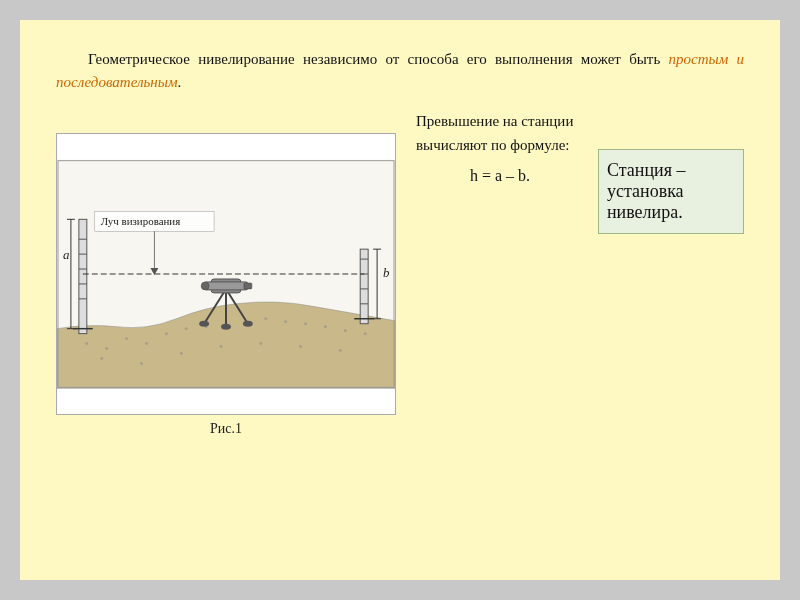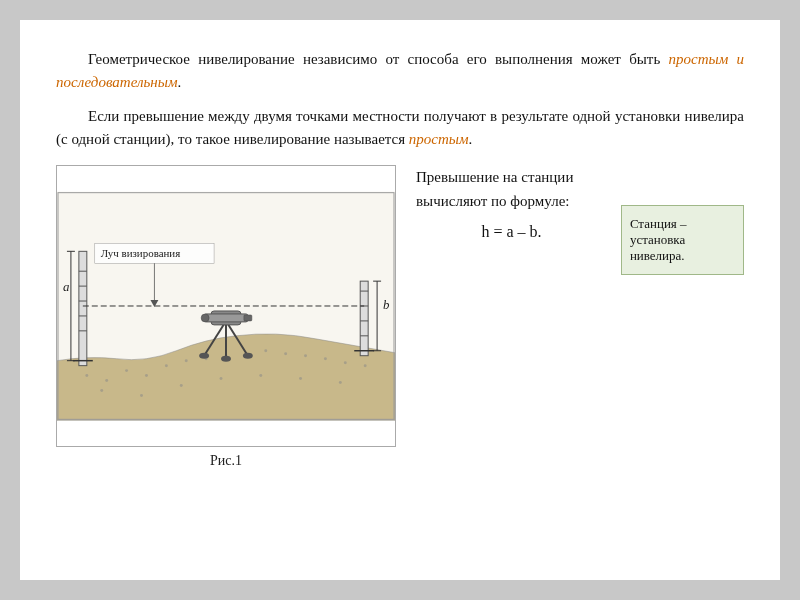--- a/index.html
+++ b/index.html
@@ -8,21 +8,21 @@
       background: #c8c8c8;
       display: flex;
       justify-content: center;
       align-items: center;
       width: 800px;
       height: 600px;
       font-family: 'Times New Roman', Times, serif;
     }
 
     .slide {
-      background: #ffffff;
+      background: #fef9c3;
       width: 760px;
       min-height: 560px;
       padding: 28px 36px 24px 36px;
       position: relative;
     }
 
     .text-block {
       font-size: 15px;
       line-height: 1.55;
       color: #111;
@@ -53,20 +53,21 @@
       align-items: center;
     }
 
     .figure-box {
       width: 340px;
       height: 282px;
       background: #fff;
       border: 1px solid #aaa;
       position: relative;
       overflow: hidden;
+      margin-top: 24px;
     }
 
     
     .figure-box svg {
       width: 100%;
       height: 100%;
     }
 
     .fig-caption {
       font-size: 14px;
@@ -92,41 +93,38 @@
       font-weight: normal;
       font-size: 16px;
       text-align: center;
       margin-top: 6px;
     }
 
     .station-box {
       background: #e8f0e0;
       border: 1px solid #a0b888;
       padding: 10px 8px;
-      font-size: 13px;
+      font-size: 18px;
       color: #111;
       margin-top: 40px;
     }
 
     .indent {
       display: inline-block;
       width: 32px;
     }
   </style>
 </head>
 <body>
 
 <div class="slide">
 
   <div class="text-block">
     <p>
       <span class="indent"></span><span>Геометрическое нивелирование независимо от способа его выполнения может быть </span><span class="italic-orange">простым и последовательным</span><span>.</span>
-    </p>
-    <p>
-      <span class="indent"></span><span>Если превышение между двумя точками местности получают в результате одной установки нивелира (с одной станции), то такое нивелирование называется </span><span class="italic-orange">простым</span><span>.</span>
     </p>
   </div>
 
   <div class="content-area">
 
     <div class="figure-area">
       <div class="figure-box">
         <svg viewBox="0 0 340 230" xmlns="http://www.w3.org/2000/svg">
 
           <rect x="0" y="0" width="340" height="230" fill="#f8f6f0"></rect>

